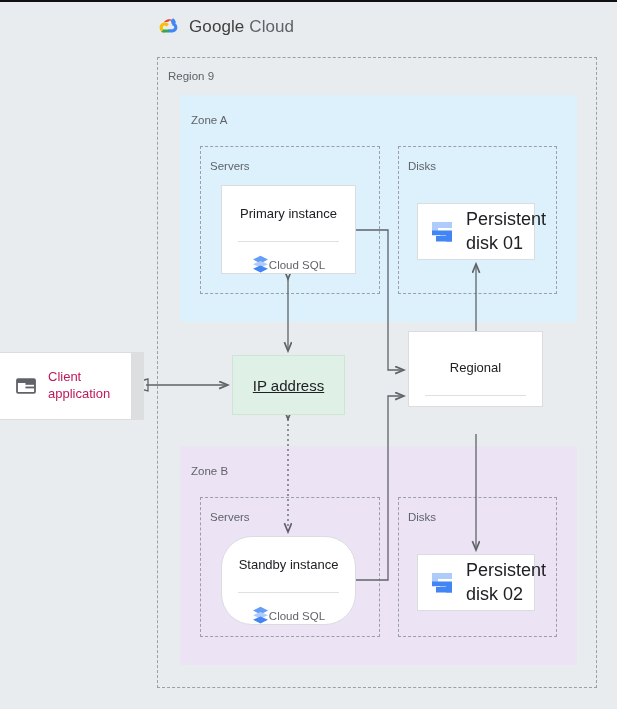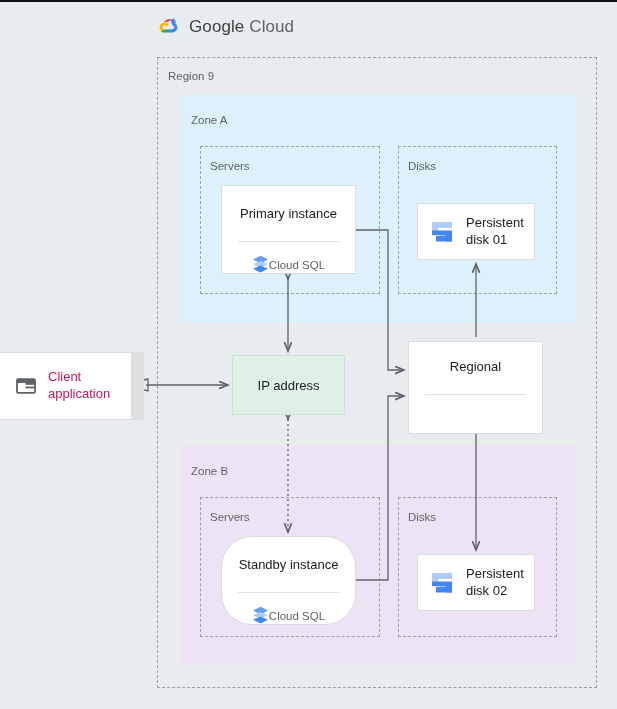--- a/index.html
+++ b/index.html
@@ -140,46 +140,47 @@
   .card-disk {
     width: 118px; height: 57px;
     display: flex;
     align-items: center;
     gap: 10px;
     padding-left: 12px;
   }
   .card-disk01 { left: 417px; top: 203px; }
   .card-disk02 { left: 417px; top: 554px; }
   .card-disk .disk-text {
-    font-size: 13px;
+    font-size: 18px;
     color: #202124;
     line-height: 1.3;
   }
 
   
   .card-regional {
-    left: 408px; top: 341px; width: 135px; height: 93px;
-    padding-top: 17px;
+    left: 408px; top: 331px; width: 135px; height: 76px;
+    padding-top: 28px;
   }
   .card-regional .card-div { width: 101px; margin-top: 19px; }
   .card-regional .card-sub { margin-top: 13px; }
 
   
   .ip-box {
     position: absolute;
     left: 232px; top: 355px;
     width: 113px; height: 60px;
     background: #dff0e6;
     border: 1px solid #cfe3d6;
     box-sizing: border-box;
     display: flex;
     align-items: center;
     justify-content: center;
-    font-size: 13px;
+    font-size: 15px;
     color: #202124;
+    text-decoration: underline;
   }
 
   
   .client-shadow {
     position: absolute;
     left: 128px; top: 352px;
     width: 16px; height: 68px;
     background: #dcdedf;
   }
   .client-box {

